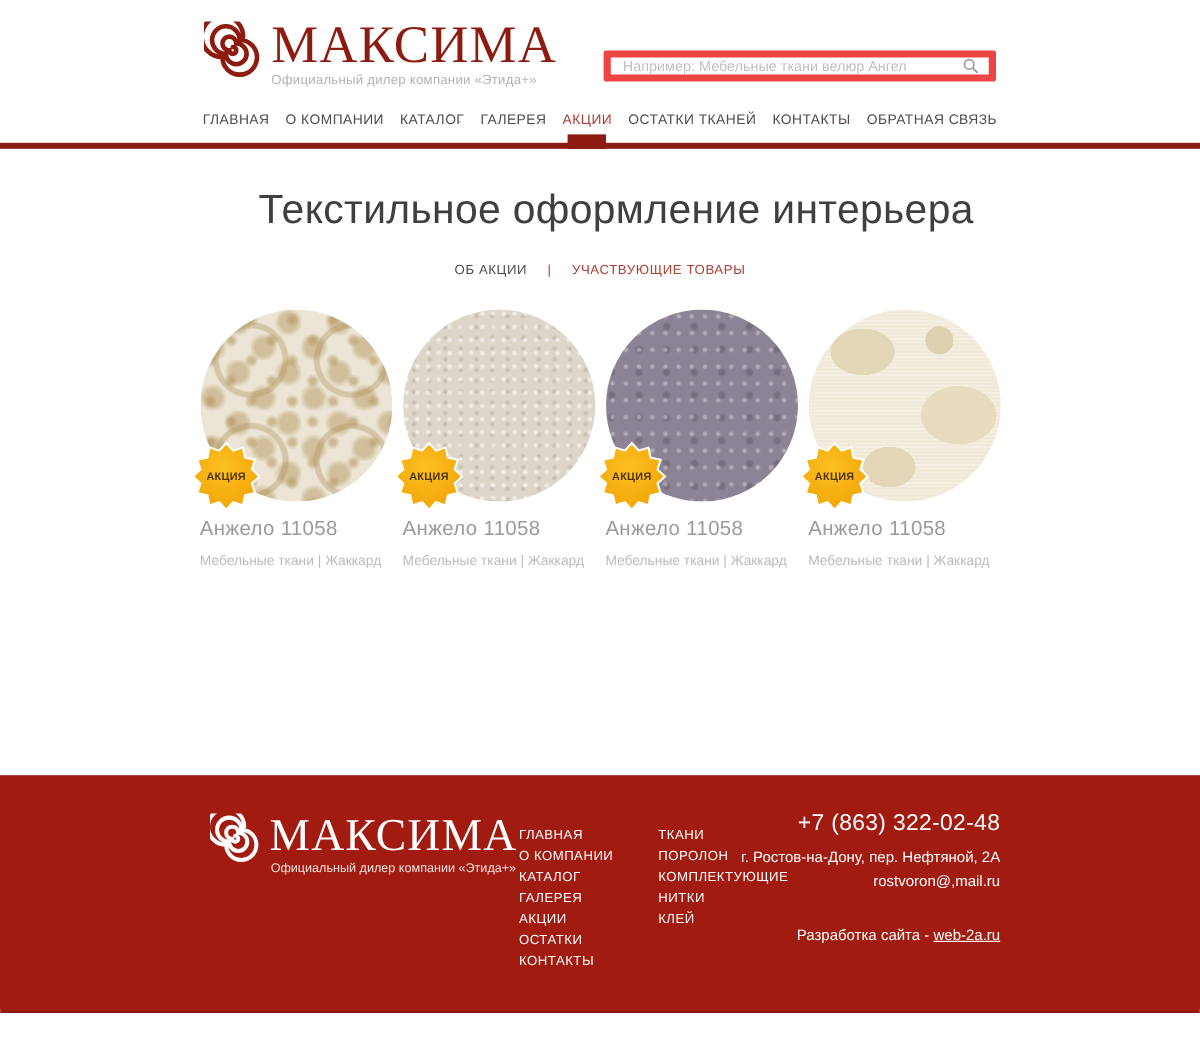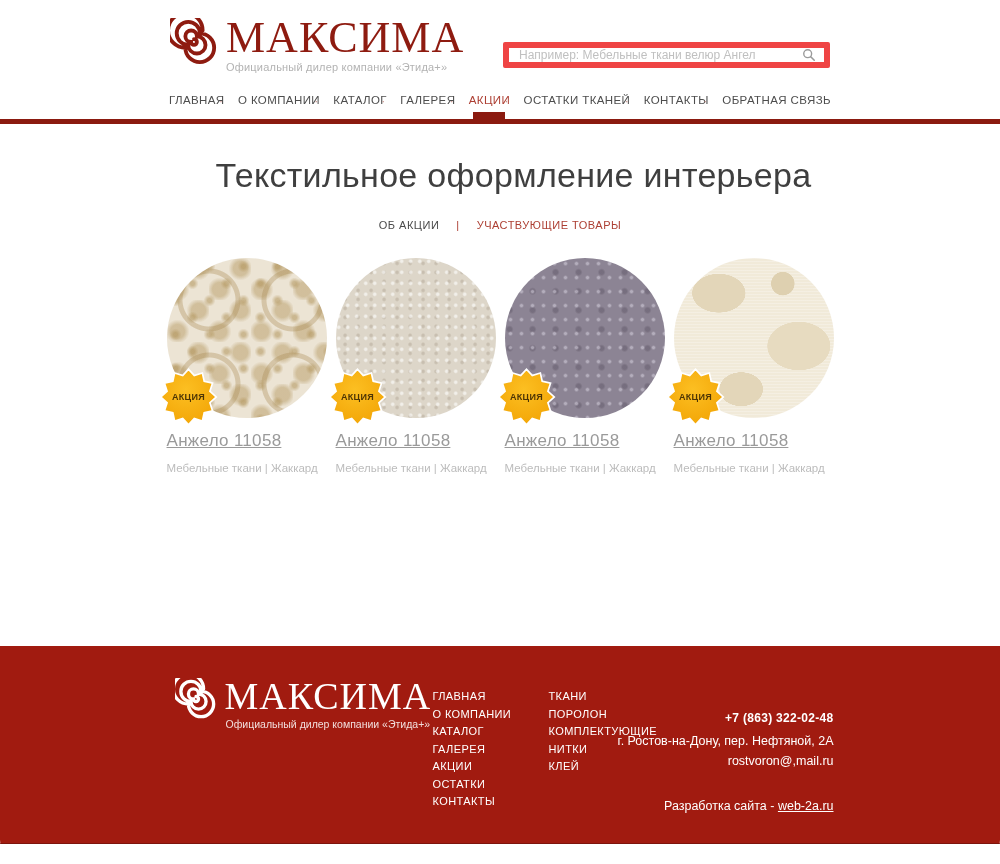--- a/index.html
+++ b/index.html
@@ -67,38 +67,38 @@
       repeating-linear-gradient(0deg, rgba(255,255,255,.25) 0 1px, transparent 1px 3px); }
 
   
   .badge { position:absolute; left:-7px; top:110px; width:58px; height:58px; background:#fff; cursor:default;
     clip-path:polygon(100% 50%, 88.6% 60.4%, 93.3% 75%, 78.3% 78.3%, 75% 93.3%, 60.4% 88.6%, 50% 100%, 39.6% 88.6%, 25% 93.3%, 21.7% 78.3%, 6.7% 75%, 11.4% 60.4%, 0% 50%, 11.4% 39.6%, 6.7% 25%, 21.7% 21.7%, 25% 6.7%, 39.6% 11.4%, 50% 0%, 60.4% 11.4%, 75% 6.7%, 78.3% 21.7%, 93.3% 25%, 88.6% 39.6%); }
   .badge-inner { position:absolute; inset:2.5px; background:radial-gradient(circle at 45% 35%, #fcbf22, #f4a90a 70%);
     clip-path:polygon(100% 50%, 88.6% 60.4%, 93.3% 75%, 78.3% 78.3%, 75% 93.3%, 60.4% 88.6%, 50% 100%, 39.6% 88.6%, 25% 93.3%, 21.7% 78.3%, 6.7% 75%, 11.4% 60.4%, 0% 50%, 11.4% 39.6%, 6.7% 25%, 21.7% 21.7%, 25% 6.7%, 39.6% 11.4%, 50% 0%, 60.4% 11.4%, 75% 6.7%, 78.3% 21.7%, 93.3% 25%, 88.6% 39.6%);
     display:flex; align-items:center; justify-content:center; }
   .badge-label { font-size:9px; font-weight:bold; color:#4d3505; letter-spacing:.3px; }
 
-  .product-name { margin-top:13px; font-size:17px; font-weight:300; color:#9a9a9a; letter-spacing:.3px; cursor:pointer;text-decoration:underline; }
+  .product-name { margin-top:13px; font-size:17px; font-weight:300; color:#9a9a9a; letter-spacing:.3px; cursor:pointer; }
   .product-category { margin-top:11px; font-size:11.5px; color:#bcbcbc; }
 
   
   .footer { position:absolute; left:0; top:646px; width:100%; height:198px; background:#a11b10; border-bottom:1px solid #7d140c; }
   .footer-inner { position:relative; width:667px; height:100%; margin:0 auto; color:#fff; }
   .footer-logo { position:absolute; left:8px; top:30px; display:flex; align-items:flex-start; color:#fff; }
   .footer-logo .logo-icon { width:42px; height:42px; margin-top:2px; }
   .footer-logo-name { font-family:"Liberation Serif", serif; font-size:38px; line-height:40px; letter-spacing:1px; color:#fff; }
   .footer-tagline { font-size:10.5px; color:rgba(255,255,255,.85); margin-top:2px; text-align:center; }
 
   .footer-col { position:absolute; top:42px; list-style:none; font-size:11px; letter-spacing:.4px; line-height:17.5px; text-transform:uppercase; }
   .footer-col-1 { left:266px; }
   .footer-col-2 { left:382px; }
   .footer-col li { cursor:pointer; color:#fff; }
 
   .footer-contact { position:absolute; right:0; top:30px; text-align:right; }
-  .footer-phone { font-size:12px; font-weight:bold; letter-spacing:.3px;margin-top:35px; }
+  .footer-phone { font-size:19px; font-weight:normal; letter-spacing:.3px; }
   .footer-address { margin-top:9px; font-size:12.5px; font-weight:400; }
   .footer-email { margin-top:6px; font-size:12.5px; cursor:pointer; }
   .footer-credits { margin-top:31px; font-size:12.5px; }
   .footer-credits a { color:#fff; text-decoration:underline; cursor:pointer; }
 </style>
 </head>
 <body>
 
 <div class="page">
 

